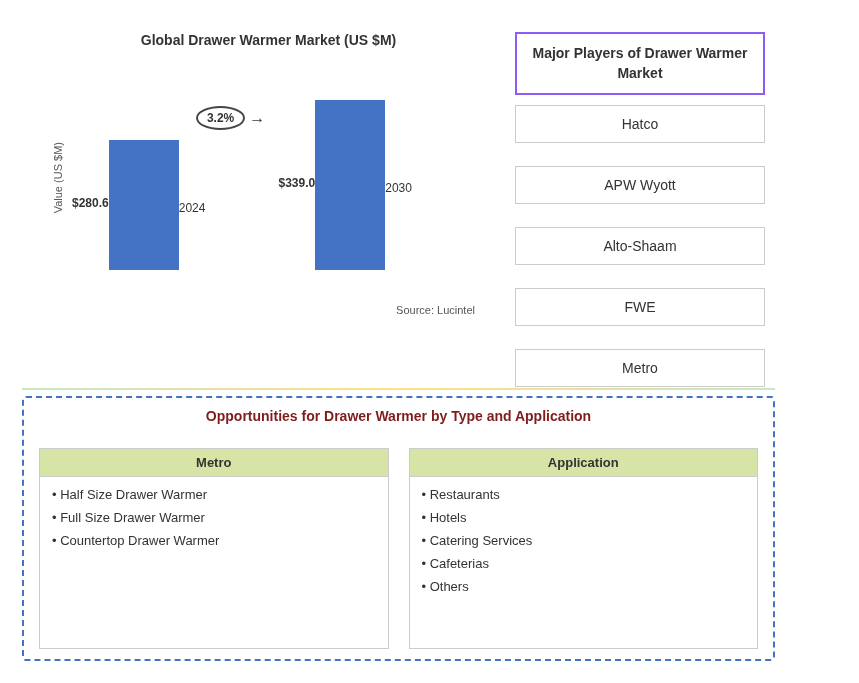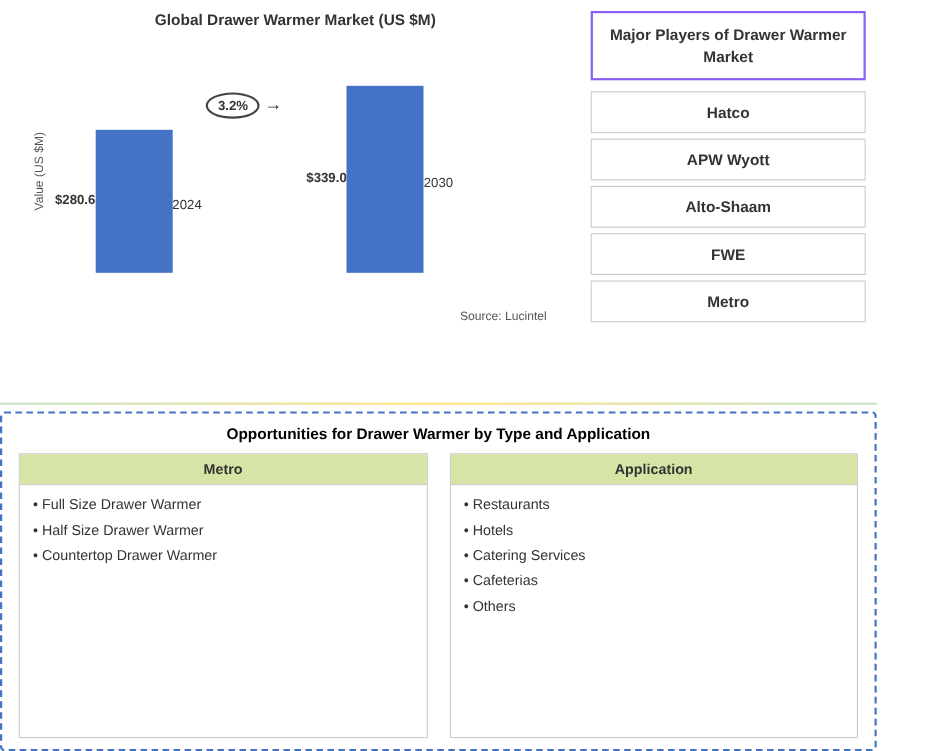--- a/index.html
+++ b/index.html
@@ -9,21 +9,21 @@
       width: 859px;
       height: 683px;
       overflow: hidden;
       font-size: 13px;
     }
     .main-container {
       width: 797px;
       height: 683px;
       display: flex;
       flex-direction: column;
-      padding: 0;
+      padding: 22px;
     }
     
     .top-section {
       display: flex;
       flex-direction: row;
       height: 360px;
       gap: 10px;
     }
     
     .chart-container {
@@ -74,45 +74,44 @@
       color: #333;
       margin-bottom: 10px;
       line-height: 1.4;
     }
     .player-item {
       border: 1px solid #ccc;
       text-align: center;
       padding: 10px 8px;
       font-size: 14px;
       color: #333;
-      margin-bottom: 5px;
+      margin-bottom: 23px;
       background: #fff;
-      font-weight: bold;
     }
     
     .divider {
       height: 2px;
       background: linear-gradient(to right, #c8e6c9, #ffe082, #c8e6c9);
       margin: 6px 0;
     }
     
     .bottom-section {
       flex: 1;
       border: 2px dashed #4472C4;
       border-radius: 4px;
       padding: 10px 15px;
       display: flex;
       flex-direction: column;
     }
     .bottom-title {
       font-size: 14px;
       font-weight: bold;
-      color: #000000;
-      text-align: center;
-      margin-bottom: 10px;
+      color: #7f1d1d;
+      text-align: center;
+      margin-bottom: 24px;
     }
     .bottom-columns {
       display: flex;
       flex-direction: row;
       gap: 20px;
       flex: 1;
     }
     .bottom-col {
       flex: 1;
       border: 1px solid #ccc;
@@ -196,22 +195,22 @@
 
   <div class="divider"></div>
 
   <div class="bottom-section">
     <div class="bottom-title">Opportunities for Drawer Warmer by Type and Application</div>
     <div class="bottom-columns">
 
       <div class="bottom-col">
         <div class="col-header">Metro</div>
         <div class="col-items">
+          <div class="col-item">• Half Size Drawer Warmer</div>
           <div class="col-item">• Full Size Drawer Warmer</div>
-          <div class="col-item">• Half Size Drawer Warmer</div>
           <div class="col-item">• Countertop Drawer Warmer</div>
         </div>
       </div>
 
       <div class="bottom-col">
         <div class="col-header">Application</div>
         <div class="col-items">
           <div class="col-item">• Restaurants</div>
           <div class="col-item">• Hotels</div>
           <div class="col-item">• Catering Services</div>

